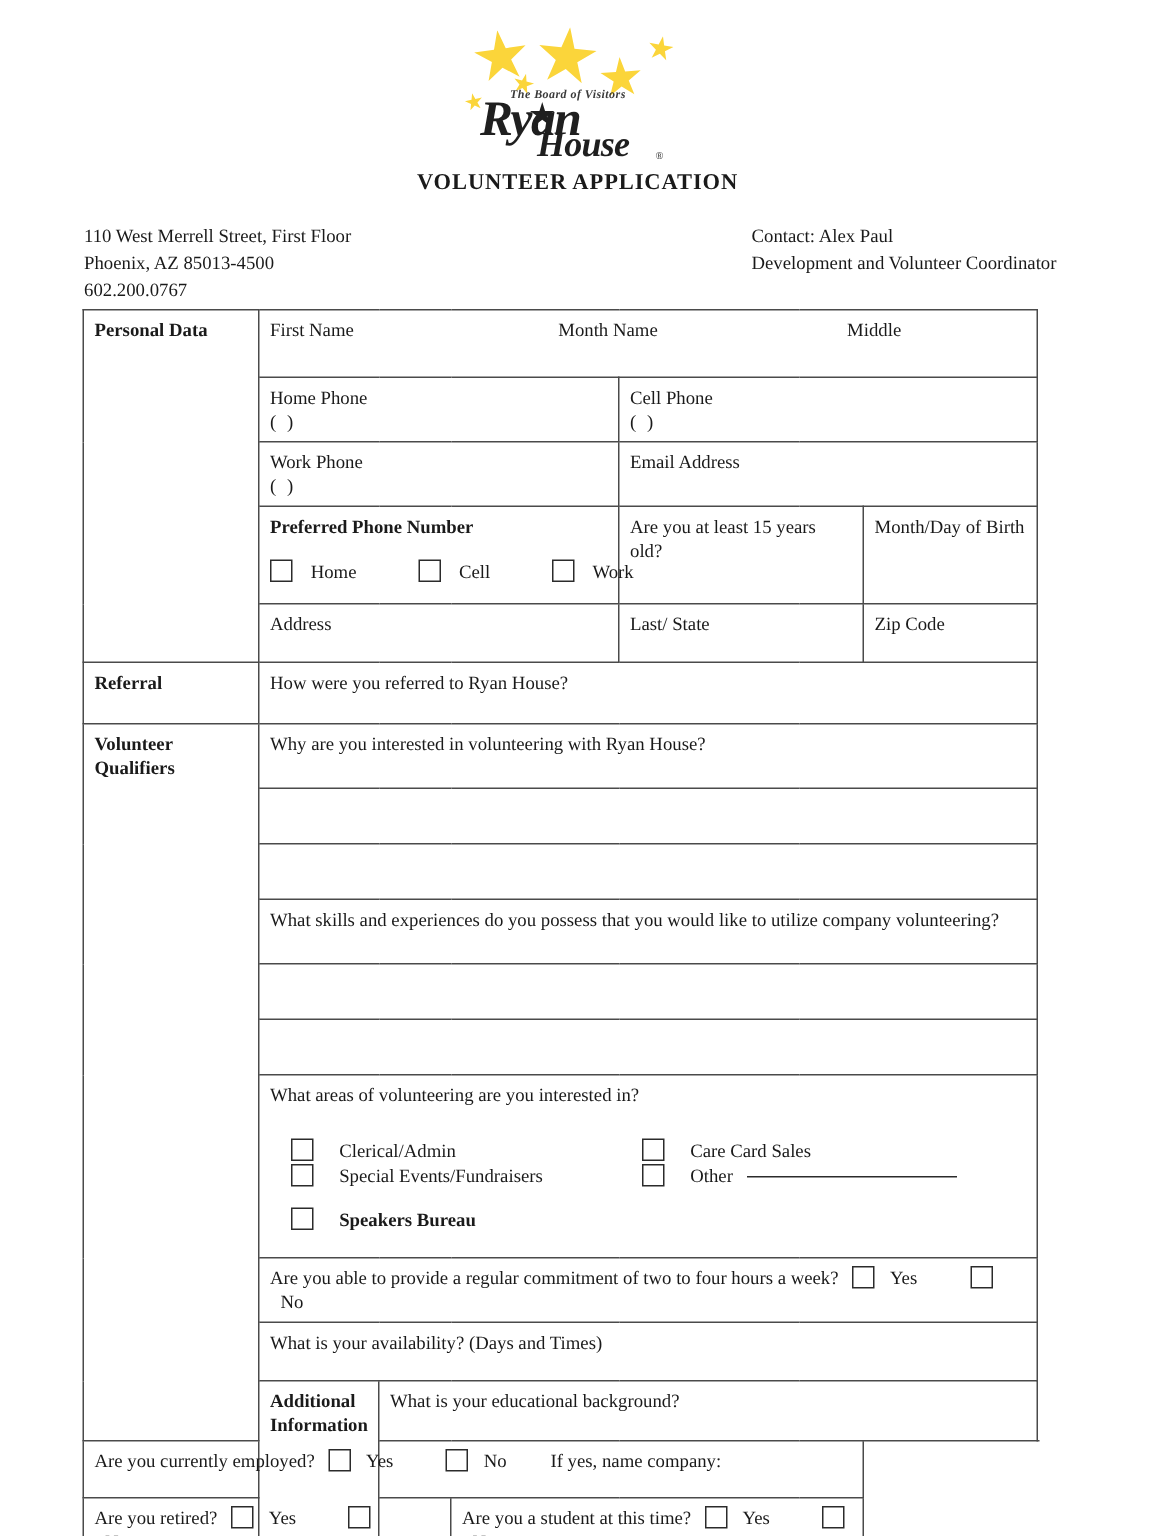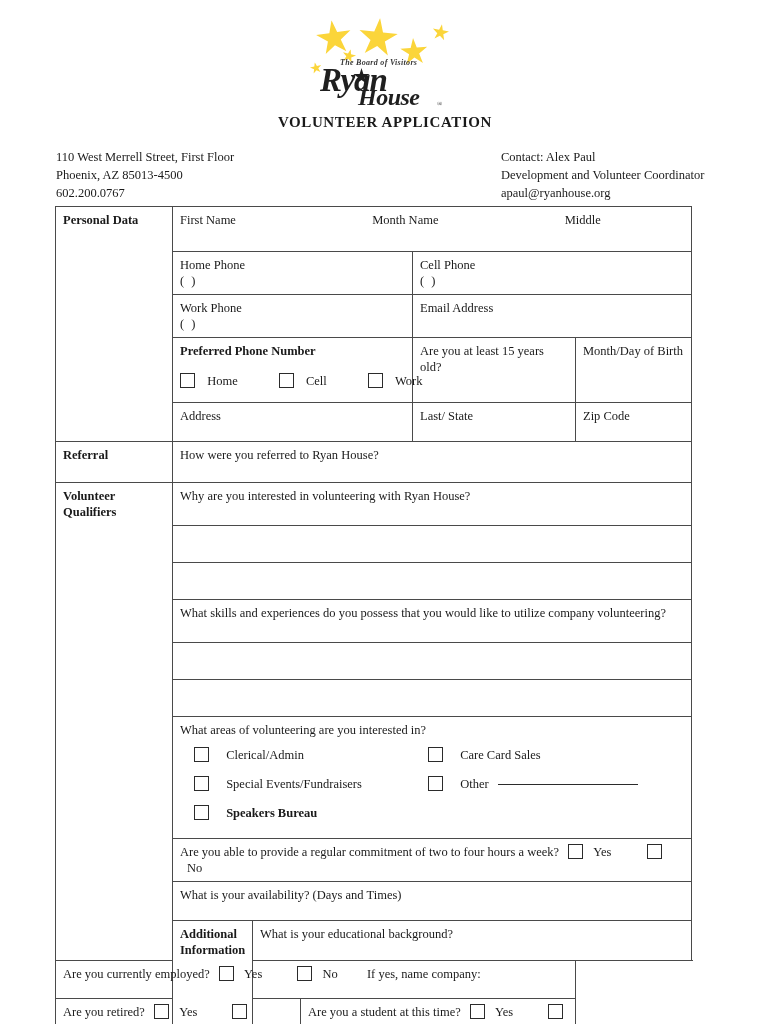--- a/index.html
+++ b/index.html
@@ -179,21 +179,21 @@
     height: 86px;
   }
   .opt {
     position: absolute;
     font-size: 12.5px;
     white-space: nowrap;
   }
   .opt .lbl { margin-left: 14px; }
   .opt-col1 { left: 14px; }
   .opt-col2 { left: 248px; }
-  .opt-r1 { top: 0px; }
+  .opt-r1 { top: 12px; }
   .opt-r2 { top: 29px; }
   .opt-r3 { top: 58px; font-weight: bold; }
   .other-line {
     display: inline-block;
     width: 140px;
     border-bottom: 1px solid #2b2b2b;
     margin-left: 6px;
     vertical-align: 3px;
   }
 
@@ -223,21 +223,20 @@
 <div class="page-title">VOLUNTEER APPLICATION</div>
 
 <div class="addr-left">
   <div>110 West Merrell Street, First Floor</div>
   <div>Phoenix, AZ 85013-4500</div>
   <div>602.200.0767</div>
 </div>
 <div class="addr-right">
   <div>Contact: Alex Paul</div>
   <div>Development and Volunteer Coordinator</div>
-  <div>apaul@ryanhouse.org</div>
 </div>
 
 <table class="form-table">
   <colgroup>
     <col style="width:117px">
     <col style="width:80px">
     <col style="width:48px">
     <col style="width:112px">
     <col style="width:120px">
     <col style="width:43px">

